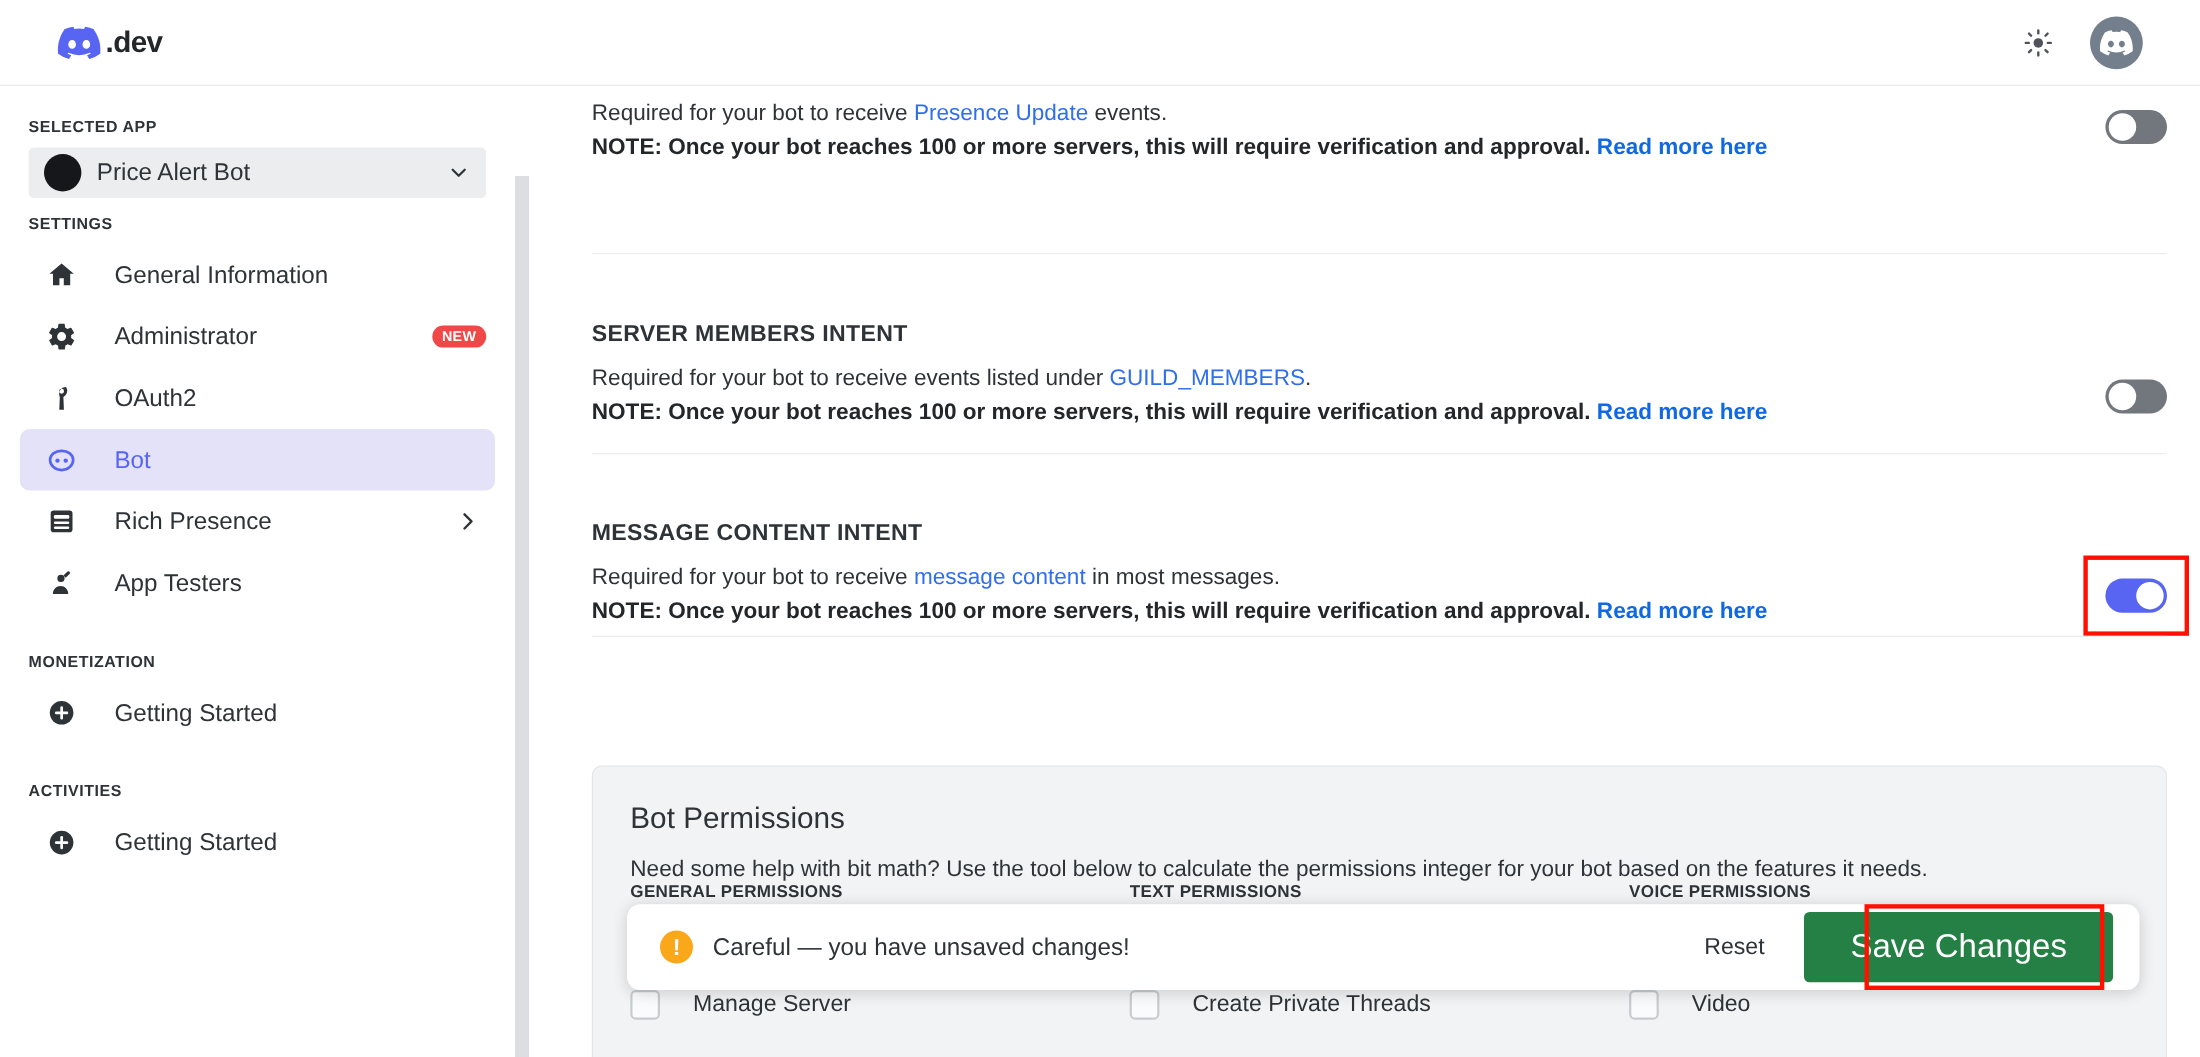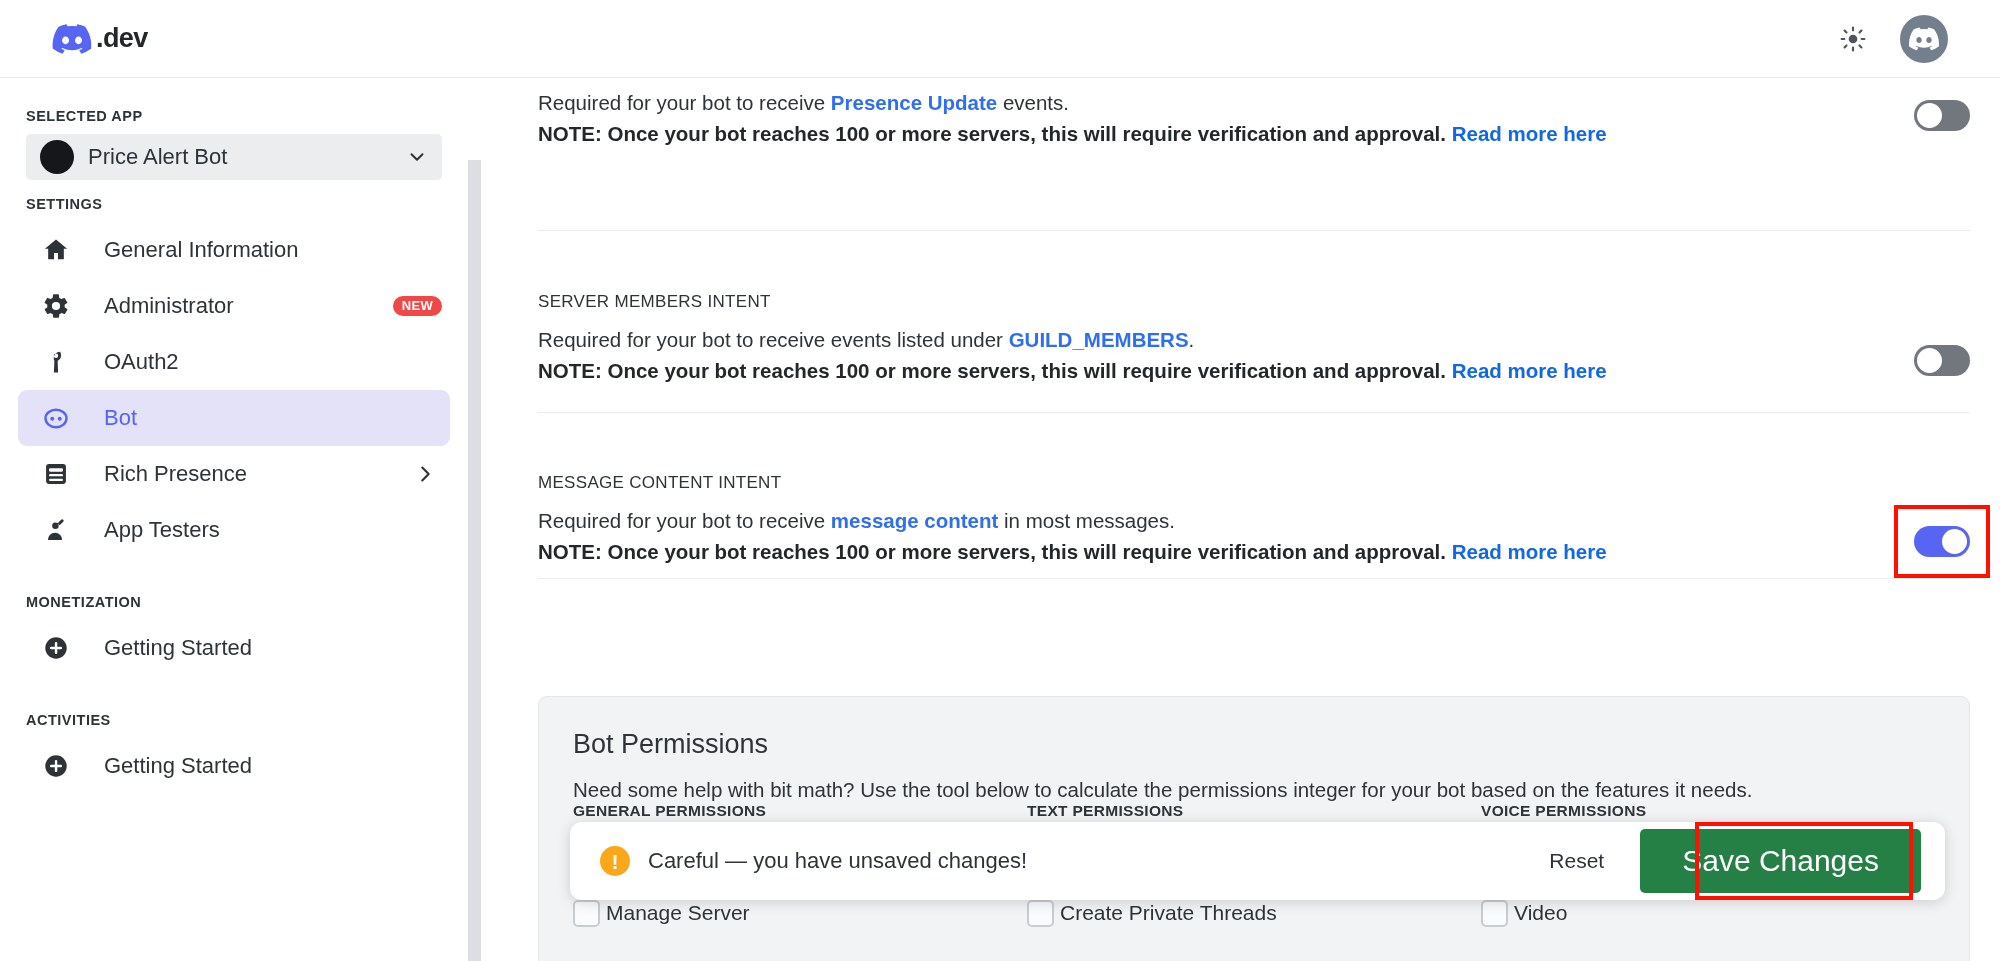--- a/index.html
+++ b/index.html
@@ -164,36 +164,35 @@
   .content {
     position: absolute;
     top: 0; left: 13px;
     width: 1519px;
     height: 883px;
   }
 
   
   .intent-block { padding-left: 57px; padding-right: 0; position: relative; }
   .intent-label {
-    font-size: 17px;
-    font-weight: 400;
+    font-size: 21px;
+    font-weight: 700;
     color: #2e3338;
     letter-spacing: 0.3px;
     margin-bottom: 13px;
   }
   .intent-desc {
     font-size: 20.5px;
     color: #2e3338;
     line-height: 1.42;
   }
   .intent-desc a, .lnk {
     color: #2f6fed;
     text-decoration: none;
     cursor: pointer;
-    font-weight: bold;
   }
   .intent-note {
     font-size: 20.5px;
     font-weight: 700;
     color: #23272a;
     line-height: 1.42;
     margin-top: 2px;
   }
   .intent-note .lnk { color: #1168e3; font-weight: 700; }
   .intent-rule {
@@ -264,21 +263,21 @@
   }
   .cbox {
     width: 27px; height: 27px;
     border: 2px solid #c7ccd1;
     border-radius: 5px;
     background: #fafbfc;
     flex: 0 0 27px;
     cursor: pointer;
   }
   .perm-name {
-    margin-left: 6px;
+    margin-left: 30px;
     font-size: 21px;
     color: #2e3338;
   }
 
   
   .unsaved-bar {
     position: absolute;
     left: 570px;
     top: 822px;
     width: 1375px;

